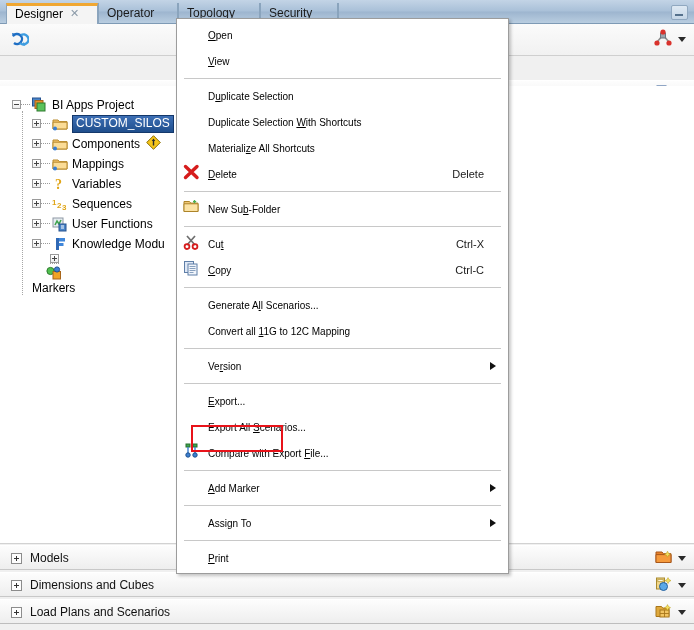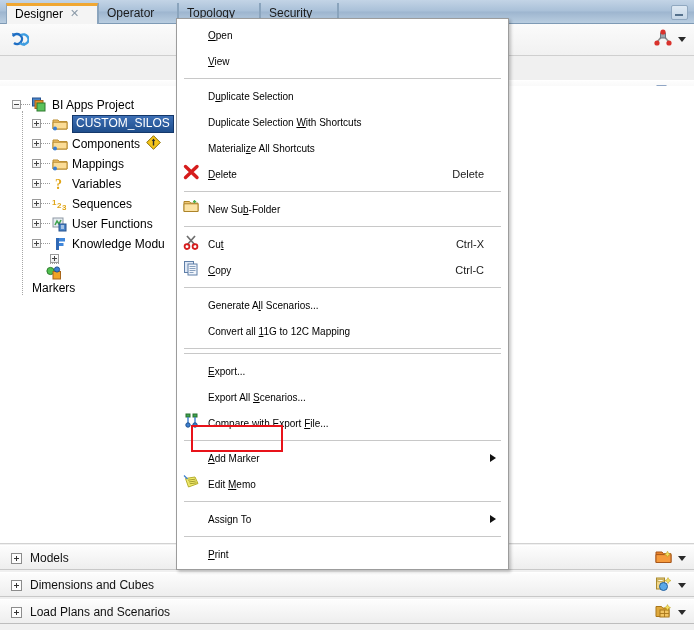--- a/index.html
+++ b/index.html
@@ -609,20 +609,25 @@
       <span class="mi-label">Generate A<u>l</u>l Scenarios...</span>
     </div>
 
     <div class="mi">
       <span class="mi-icon"></span>
       <span class="mi-label">Convert all <u>1</u>1G to 12C Mapping</span>
     </div>
 
     <div class="mi-sep"></div>
 
+    <div class="mi">
+      <span class="mi-icon"></span>
+      <span class="mi-label">Ve<u>r</u>sion</span>
+      <span class="mi-arrow"></span>
+    </div>
 
     <div class="mi-sep"></div>
 
 
     <div class="mi">
       <span class="mi-icon"></span>
       <span class="mi-label"><u>E</u>xport...</span>
     </div>
 
     <div class="mi">
@@ -645,30 +650,20 @@
     </div>
 
     <div class="mi-sep"></div>
 
     <div class="mi">
       <span class="mi-icon"></span>
       <span class="mi-label"><u>A</u>dd Marker</span>
       <span class="mi-arrow"></span>
     </div>
 
-    <div class="mi">
-      <span class="mi-icon">
-        <svg width="18" height="16" viewBox="0 0 18 16">
-          <path d="M2.5 4.5 L12 3 L15 9.5 L5.5 13 Z" fill="#f3ec6e" stroke="#b5ae2d"></path>
-          <path d="M5 6.2 l7 -1 M5.8 8 l7 -1 M6.6 9.8 l7 -1" stroke="#9a9526" stroke-width="0.9"></path>
-          <path d="M1 1.5 L4.5 5" stroke="#3d7fd0" stroke-width="1.3"></path>
-        </svg>
-      </span>
-      <span class="mi-label">Edit <u>M</u>emo</span>
-    </div>
 
     <div class="mi-sep"></div>
 
     <div class="mi">
       <span class="mi-icon"></span>
       <span class="mi-label">Assi<u>g</u>n To</span>
       <span class="mi-arrow"></span>
     </div>
 
     <div class="mi-sep"></div>

